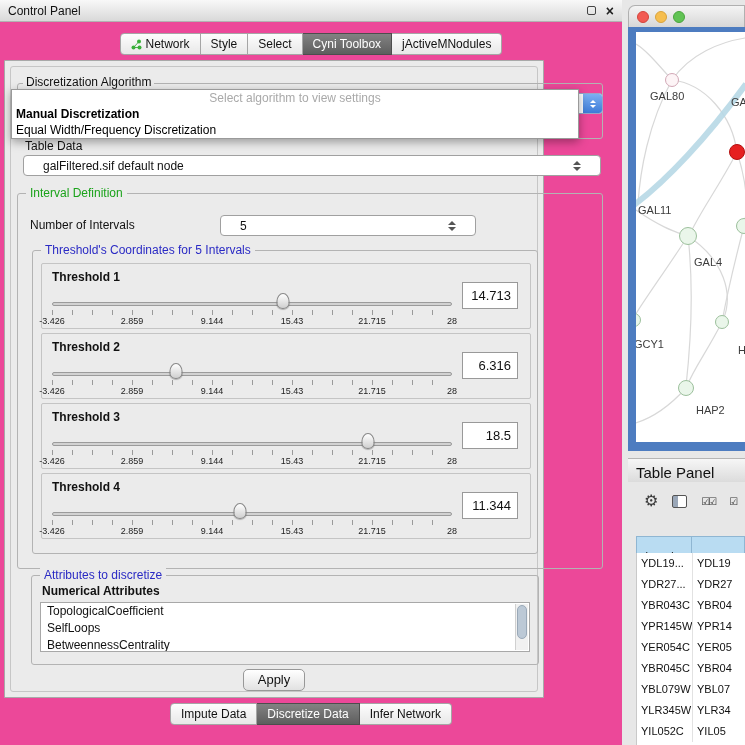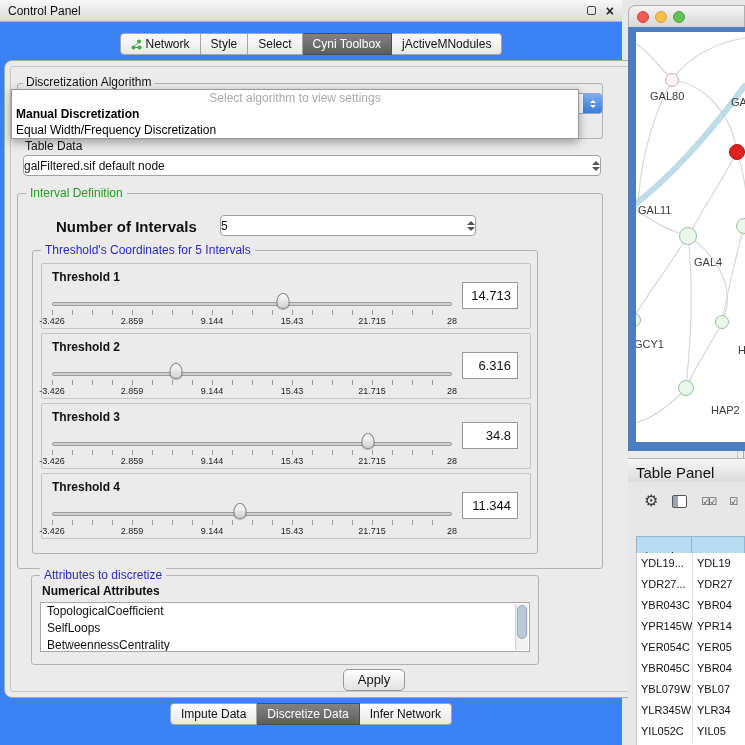--- a/index.html
+++ b/index.html
@@ -1,51 +1,51 @@
 <!DOCTYPE html>
 <html><head>
 <meta charset="utf-8">
 <style>
   * { box-sizing: border-box; margin: 0; padding: 0; }
   html,body { width:745px; height:745px; overflow:hidden; }
   body { font-family:"Liberation Sans","DejaVu Sans",sans-serif; background:#e7e7e7; color:#111; }
   .app { position:relative; width:745px; height:745px; background:#e7e7e7; }
 
   
-  .left-panel { position:absolute; left:0; top:0; width:622px; height:745px; background:#3b82f6; }
+  .left-panel { position:absolute; left:0; top:0; width:622px; height:745px; background:#ec4899; }
   .cp-titlebar { position:absolute; top:0; left:0; right:0; height:22px;
     background:linear-gradient(#f8f8f8,#d9d9d9); border-bottom:1px solid #b2b2b2;
     display:flex; align-items:center; padding:0 8px; font-size:12px; }
   .win-btns { margin-left:auto; display:flex; align-items:center; gap:10px; }
   .float-box { width:9px; height:9px; border:1.5px solid #444; border-radius:2px; display:inline-block; }
   .close-x { font-size:14px; font-weight:bold; color:#222; line-height:1; }
 
   .tabs-row { position:absolute; left:0; right:0; display:flex; justify-content:center; }
   .tabs-top { top:33px; }
   .tabs-bottom { top:703px; }
   .tab { height:22px; display:flex; align-items:center; gap:4px; padding:0 10px; font-size:12px;
     background:linear-gradient(#fdfdfd,#e8e8e8); border:1px solid #a5a5a5; border-left:none; white-space:nowrap; }
   .tab:first-child { border-left:1px solid #a5a5a5; border-radius:4px 0 0 4px; }
   .tab:last-child { border-radius:0 4px 4px 0; }
   .tab.selected { background:linear-gradient(#828282,#5e5e5e); color:#fff; border-color:#4d4d4d;text-align:center; }
 
-  .main-panel { position:absolute; left:4px; top:60px; width:740px; height:638px;
-    border:1px solid #a9a9a9; border-radius:8px; background:#ebebeb; }
+  .main-panel { position:absolute; left:4px; top:60px; width:540px; height:638px;
+    border:1px solid #a9a9a9; border-radius:1px; background:#ebebeb; }
   .inner-border { position:absolute; inset:5px; border:1px solid #c6c6c6; border-radius:3px; }
 
   .group { position:absolute; border:1px solid #b3b3b3; border-radius:3px; }
   .group-title { position:absolute; top:-8px; left:8px; background:#ebebeb; padding:0 4px; font-size:12px; white-space:nowrap; }
   .t-green { color:#1ba31b; }
   .t-blue  { color:#2a2ac4; }
 
   .algo-title { position:absolute; left:18px; top:14px; font-size:12px; background:#ebebeb; padding:0 3px; z-index:2; }
   .algo-box { left:12px; top:22px; width:586px; height:56px; }
 
   .combo { position:absolute; background:#fff; border:1px solid #a0a0a0; border-radius:4px;
-    display:flex; align-items:center; padding:0 0; font-size:12px; }
+    display:flex; align-items:center; padding:0 19px; font-size:12px; }
   .combo .arrows { margin-left:auto; display:flex; flex-direction:column; gap:2px; }
   .tri-up   { width:0; height:0; border-left:4px solid transparent; border-right:4px solid transparent; border-bottom:4px solid #555; }
   .tri-down { width:0; height:0; border-left:4px solid transparent; border-right:4px solid transparent; border-top:4px solid #555; }
 
   .algo-combo-frag { position:absolute; left:552px; top:32px; width:46px; height:21px;
     background:#fff; border:1px solid #96a6c8; border-radius:4px; z-index:1; }
   .frag-stepper { position:absolute; right:0; top:0; width:19px; height:19px;
     background:linear-gradient(#7cb0f2,#3d7bd7); border-radius:0 3px 3px 0;
     display:flex; flex-direction:column; align-items:center; justify-content:center; gap:2px; }
   .frag-stepper .w-up { width:0;height:0;border-left:3px solid transparent;border-right:3px solid transparent;border-bottom:3px solid #fff; }
@@ -54,21 +54,21 @@
   .dropdown-popup { position:absolute; left:6px; top:28px; width:568px; height:50px; background:#fff;
     border:1px solid #9a9a9a; box-shadow:0 3px 9px rgba(0,0,0,.35); z-index:20; }
   .dd-prompt { height:16px; line-height:16px; text-align:center; color:#a9a9a9; font-size:12px; }
   .dd-item { height:16px; line-height:16px; padding-left:4px; font-size:12px; color:#000; }
   .dd-item.bold { font-weight:bold; }
 
   .tabledata-label { position:absolute; left:20px; top:78px; font-size:12px; }
   .tabledata-combo { left:18px; top:94px; width:578px; height:21px; }
 
   .interval-group { left:12px; top:132px; width:586px; height:376px; }
-  .noi-label { position:absolute; left:38px; top:24px; font-size:15px; font-weight:bold; }
+  .noi-label { position:absolute; left:12px; top:24px; font-size:12px; font-weight:normal; }
   .noi-combo { left:202px; top:21px; width:256px; height:21px; }
 
   .thr-group { left:14px; top:56px; width:506px; height:304px; border:1px solid #b3b3b3; border-radius:3px; position:absolute; }
   .thr-row { position:absolute; left:8px; width:490px; height:66px; border:1px solid #c4c4c4; border-radius:2px; }
   .thr-label { position:absolute; left:10px; top:6px; font-size:12px; font-weight:bold; }
   .slider { position:absolute; left:10px; top:24px; width:400px; height:40px; }
   .track { position:absolute; left:0; right:0; top:14px; height:4px; background:#d2d2d2;
     border:1px solid #9b9b9b; border-radius:2px; }
   .thumb { position:absolute; top:5px; width:13px; height:16px; transform:translateX(-50%);
     background:linear-gradient(#ffffff,#cfcfcf); border:1px solid #878787;
@@ -258,21 +258,21 @@
               <div class="ticks"></div>
               <div class="scale">
                   <span style="left: 0%;">-3.426</span>
                   <span style="left: 20%;">2.859</span>
                   <span style="left: 40%;">9.144</span>
                   <span style="left: 60%;">15.43</span>
                   <span style="left: 80%;">21.715</span>
                   <span style="left: 100%;">28</span>
                 </div>
             </div>
-            <div class="thr-value">34.8</div>
+            <div class="thr-value">18.5</div>
           </div>
 
           <div class="thr-row" style="top:222px">
             <div class="thr-label">Threshold 4</div>
             <div class="slider">
               <div class="track"></div>
               <div class="thumb" style="left: 47%;"></div>
               <div class="ticks"></div>
               <div class="scale">
                   <span style="left: 0%;">-3.426</span>
@@ -351,21 +351,21 @@
           <div class="node green" style="left: 100px; top: 186px; height: 16px; width: 16px;"></div>
           <div class="node green" style="left: -9px; top: 281px; height: 14px; width: 14px;"></div>
           <div class="node green" style="left: 79px; top: 283px; height: 14px; width: 14px;"></div>
           <div class="node green" style="left: 42px; top: 348px; height: 16px; width: 16px;"></div>
           <span class="node-label" style="left: 14px; top: 58px;">GAL80</span>
           <span class="node-label" style="left: 95px; top: 64px;">GA</span>
           <span class="node-label" style="left: 2px; top: 172px;">GAL11</span>
           <span class="node-label" style="left: 58px; top: 224px;">GAL4</span>
           <span class="node-label" style="left: -2px; top: 306px;">GCY1</span>
           <span class="node-label" style="left: 102px; top: 312px;">H</span>
-          <span class="node-label" style="left: 75px; top: 372px;">HAP2</span>
+          <span class="node-label" style="left: 60px; top: 372px;">HAP2</span>
         </div>
     </div>
   </div>
 
   <div class="tp-titlebar">
     <span>Table Panel</span>
   </div>
   <div class="table-panel">
     <div class="tp-toolbar">
       <span class="gear">⚙</span>

